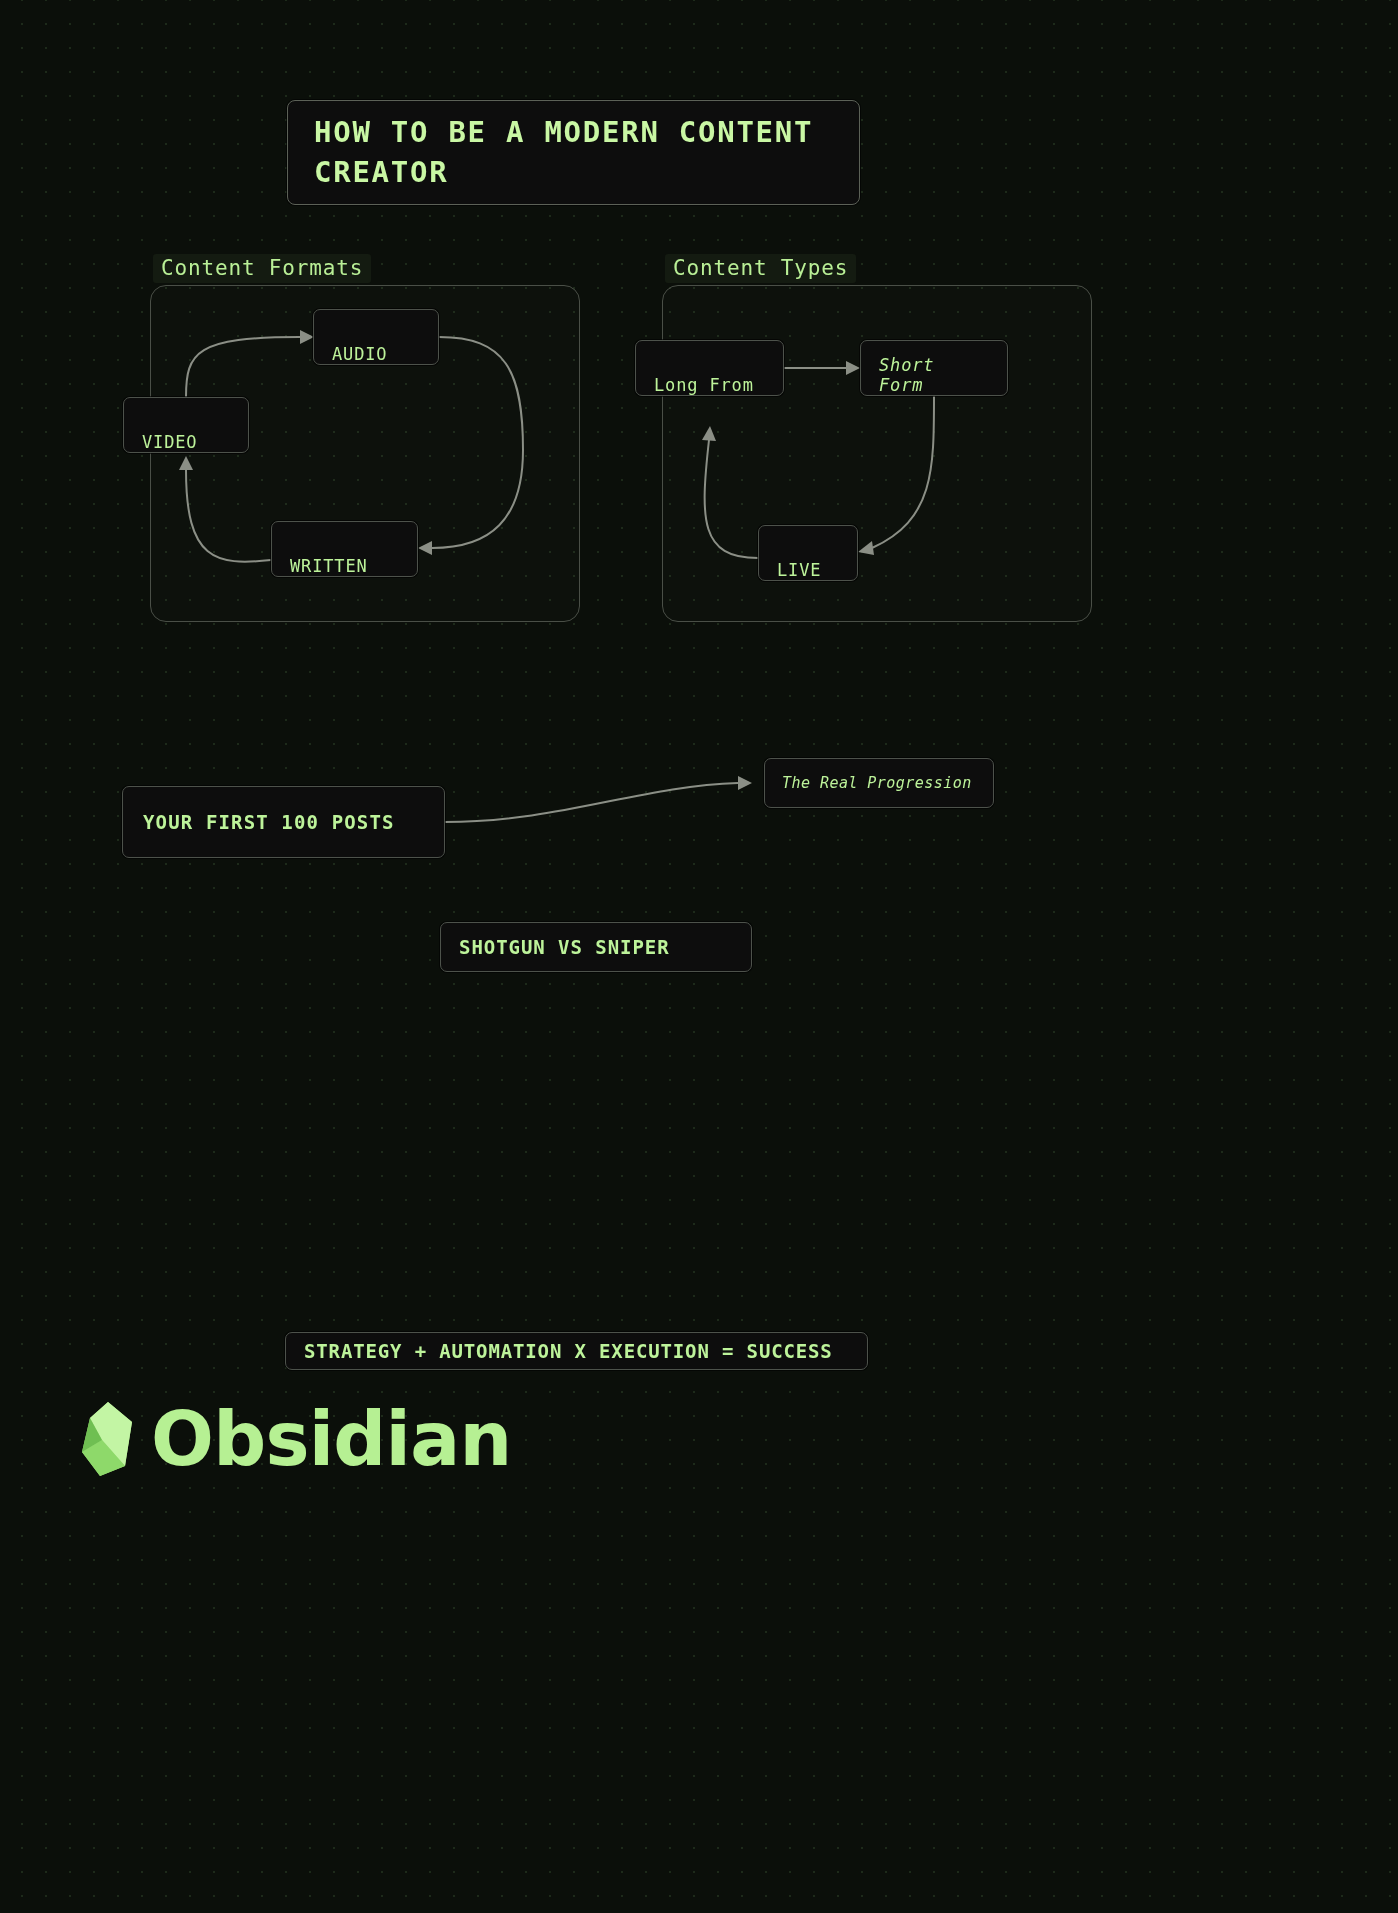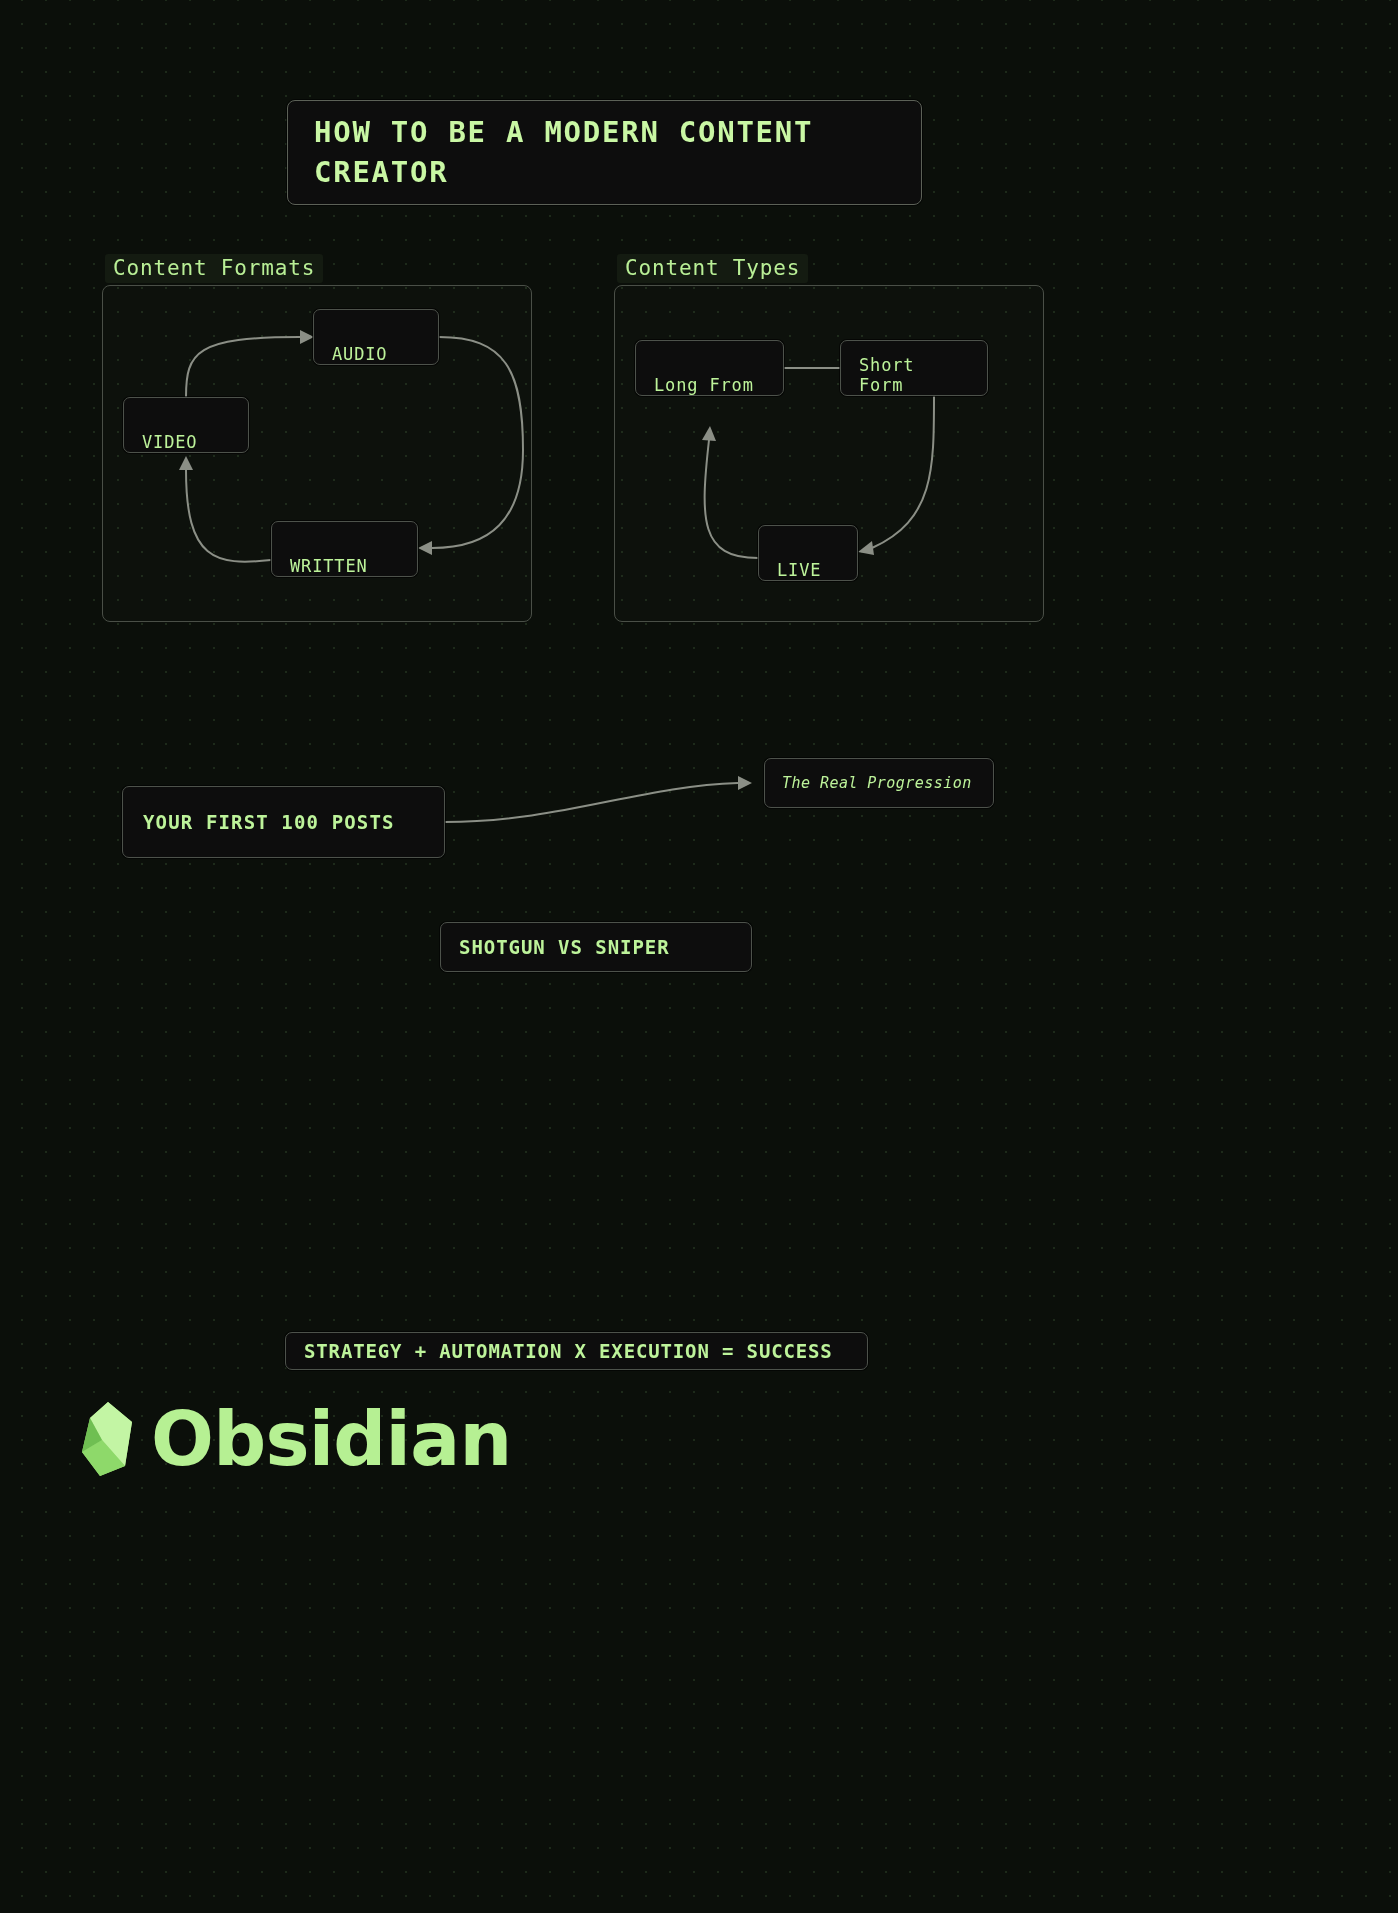--- a/index.html
+++ b/index.html
@@ -36,40 +36,41 @@
     display: flex;
     align-items: center;
     justify-content: flex-start;
     box-shadow: 0 0 0 1px rgba(0,0,0,0.6);
   }
 
   
   #title-card {
     left: 287px;
     top: 100px;
-    width: 635px;
+    width: 573px;
     height: 105px;
     padding: 0 26px;
     border-radius: 8px;
     border: 1px solid #5c6157;
   }
   #title-card .title-text {
     font-size: 29px;
     font-weight: 700;
     line-height: 1.35;
     letter-spacing: 0.06em;
     color: #c9f7a4;
   }
 
   
   .group {
     position: absolute;
     border: 1px solid #4a4f47;
-    border-radius: 8px;
+    border-radius: 16px;
     background: rgba(255,255,255,0.012);
+    margin-left: 48px;
   }
   .group-label {
     position: absolute;
     top: -32px;
     left: 2px;
     font-size: 21px;
     letter-spacing: 0.04em;
     color: #b9ef96;
     background: #141b11;
     padding: 2px 8px 3px 8px;
@@ -85,21 +86,21 @@
     padding: 0 18px;
     font-size: 17px;
     letter-spacing: 0.05em;
     align-items: flex-end;
   }
   #node-audio   { left: 313px; top: 309px; width: 126px; }
   #node-video   { left: 123px; top: 397px; width: 126px; }
   #node-written { left: 271px; top: 521px; width: 147px; }
 
   #node-longform  { left: 635px; top: 340px; width: 149px; }
-  #node-shortform { left: 840px; top: 340px; width: 148px; }
+  #node-shortform { left: 860px; top: 340px; width: 148px; font-style: italic; }
   #node-live      { left: 758px; top: 525px; width: 100px; }
 
   
   #node-first100 {
     left: 122px; top: 786px; width: 323px; height: 72px;
     padding: 0 20px; font-size: 19px; font-weight: 700; letter-spacing: 0.06em;
   }
   #node-progression {
     left: 752px; top: 758px; width: 230px; height: 50px;
     padding: 0 17px; font-size: 15px; font-style: italic; letter-spacing: 0.03em; margin-left: 12px;

